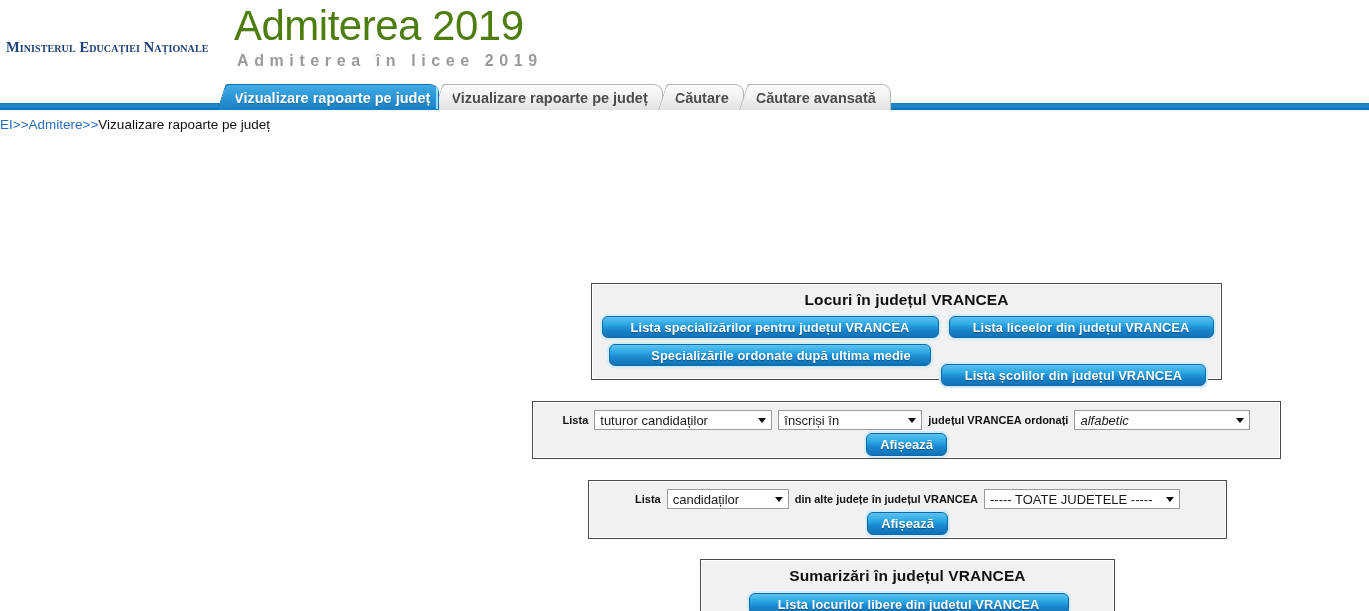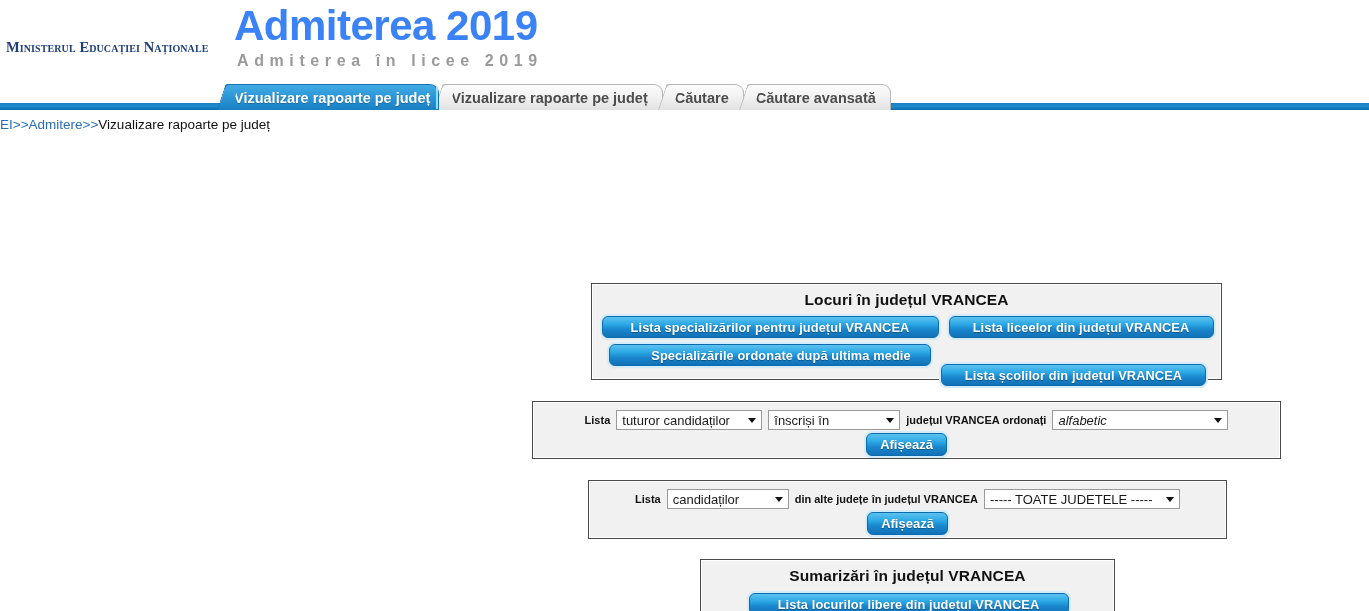--- a/index.html
+++ b/index.html
@@ -28,22 +28,22 @@
     font-weight: 600;
     letter-spacing: 0.1px;
     color: #20407a;
     white-space: nowrap;
   }
   #site-title {
     position: absolute;
     left: 234px;
     top: 5px;
     font-size: 42px;
-    font-weight: bold;
-    color: #3b82f6;
+    font-weight: normal;
+    color: #4d7c0f;
     letter-spacing: -0.5px;
     line-height: 1;
     white-space: nowrap;
   }
   #site-subtitle {
     position: absolute;
     left: 237px;
     top: 52px;
     font-size: 16px;
     font-weight: bold;
@@ -267,22 +267,22 @@
   }
   .sel .arrow {
     position: absolute;
     right: 5px; top: 50%;
     margin-top: -2px;
     width: 0; height: 0;
     border-left: 4.5px solid transparent;
     border-right: 4.5px solid transparent;
     border-top: 5px solid #111111;
   }
-  #sel-candidati-all { width: 146px; }
-  #sel-inscrisi      { width: 132px; align-items: center; }
+  #sel-candidati-all { width: 178px; }
+  #sel-inscrisi      { width: 144px; align-items: center; }
   #sel-ordonare      { width: 176px; font-style: italic; }
   .btn-center {
     display: flex;
     justify-content: center;
     padding-top: 3px;
   }
 
   
   #panel-lista-alte {
     left: 588px; top: 342px;

